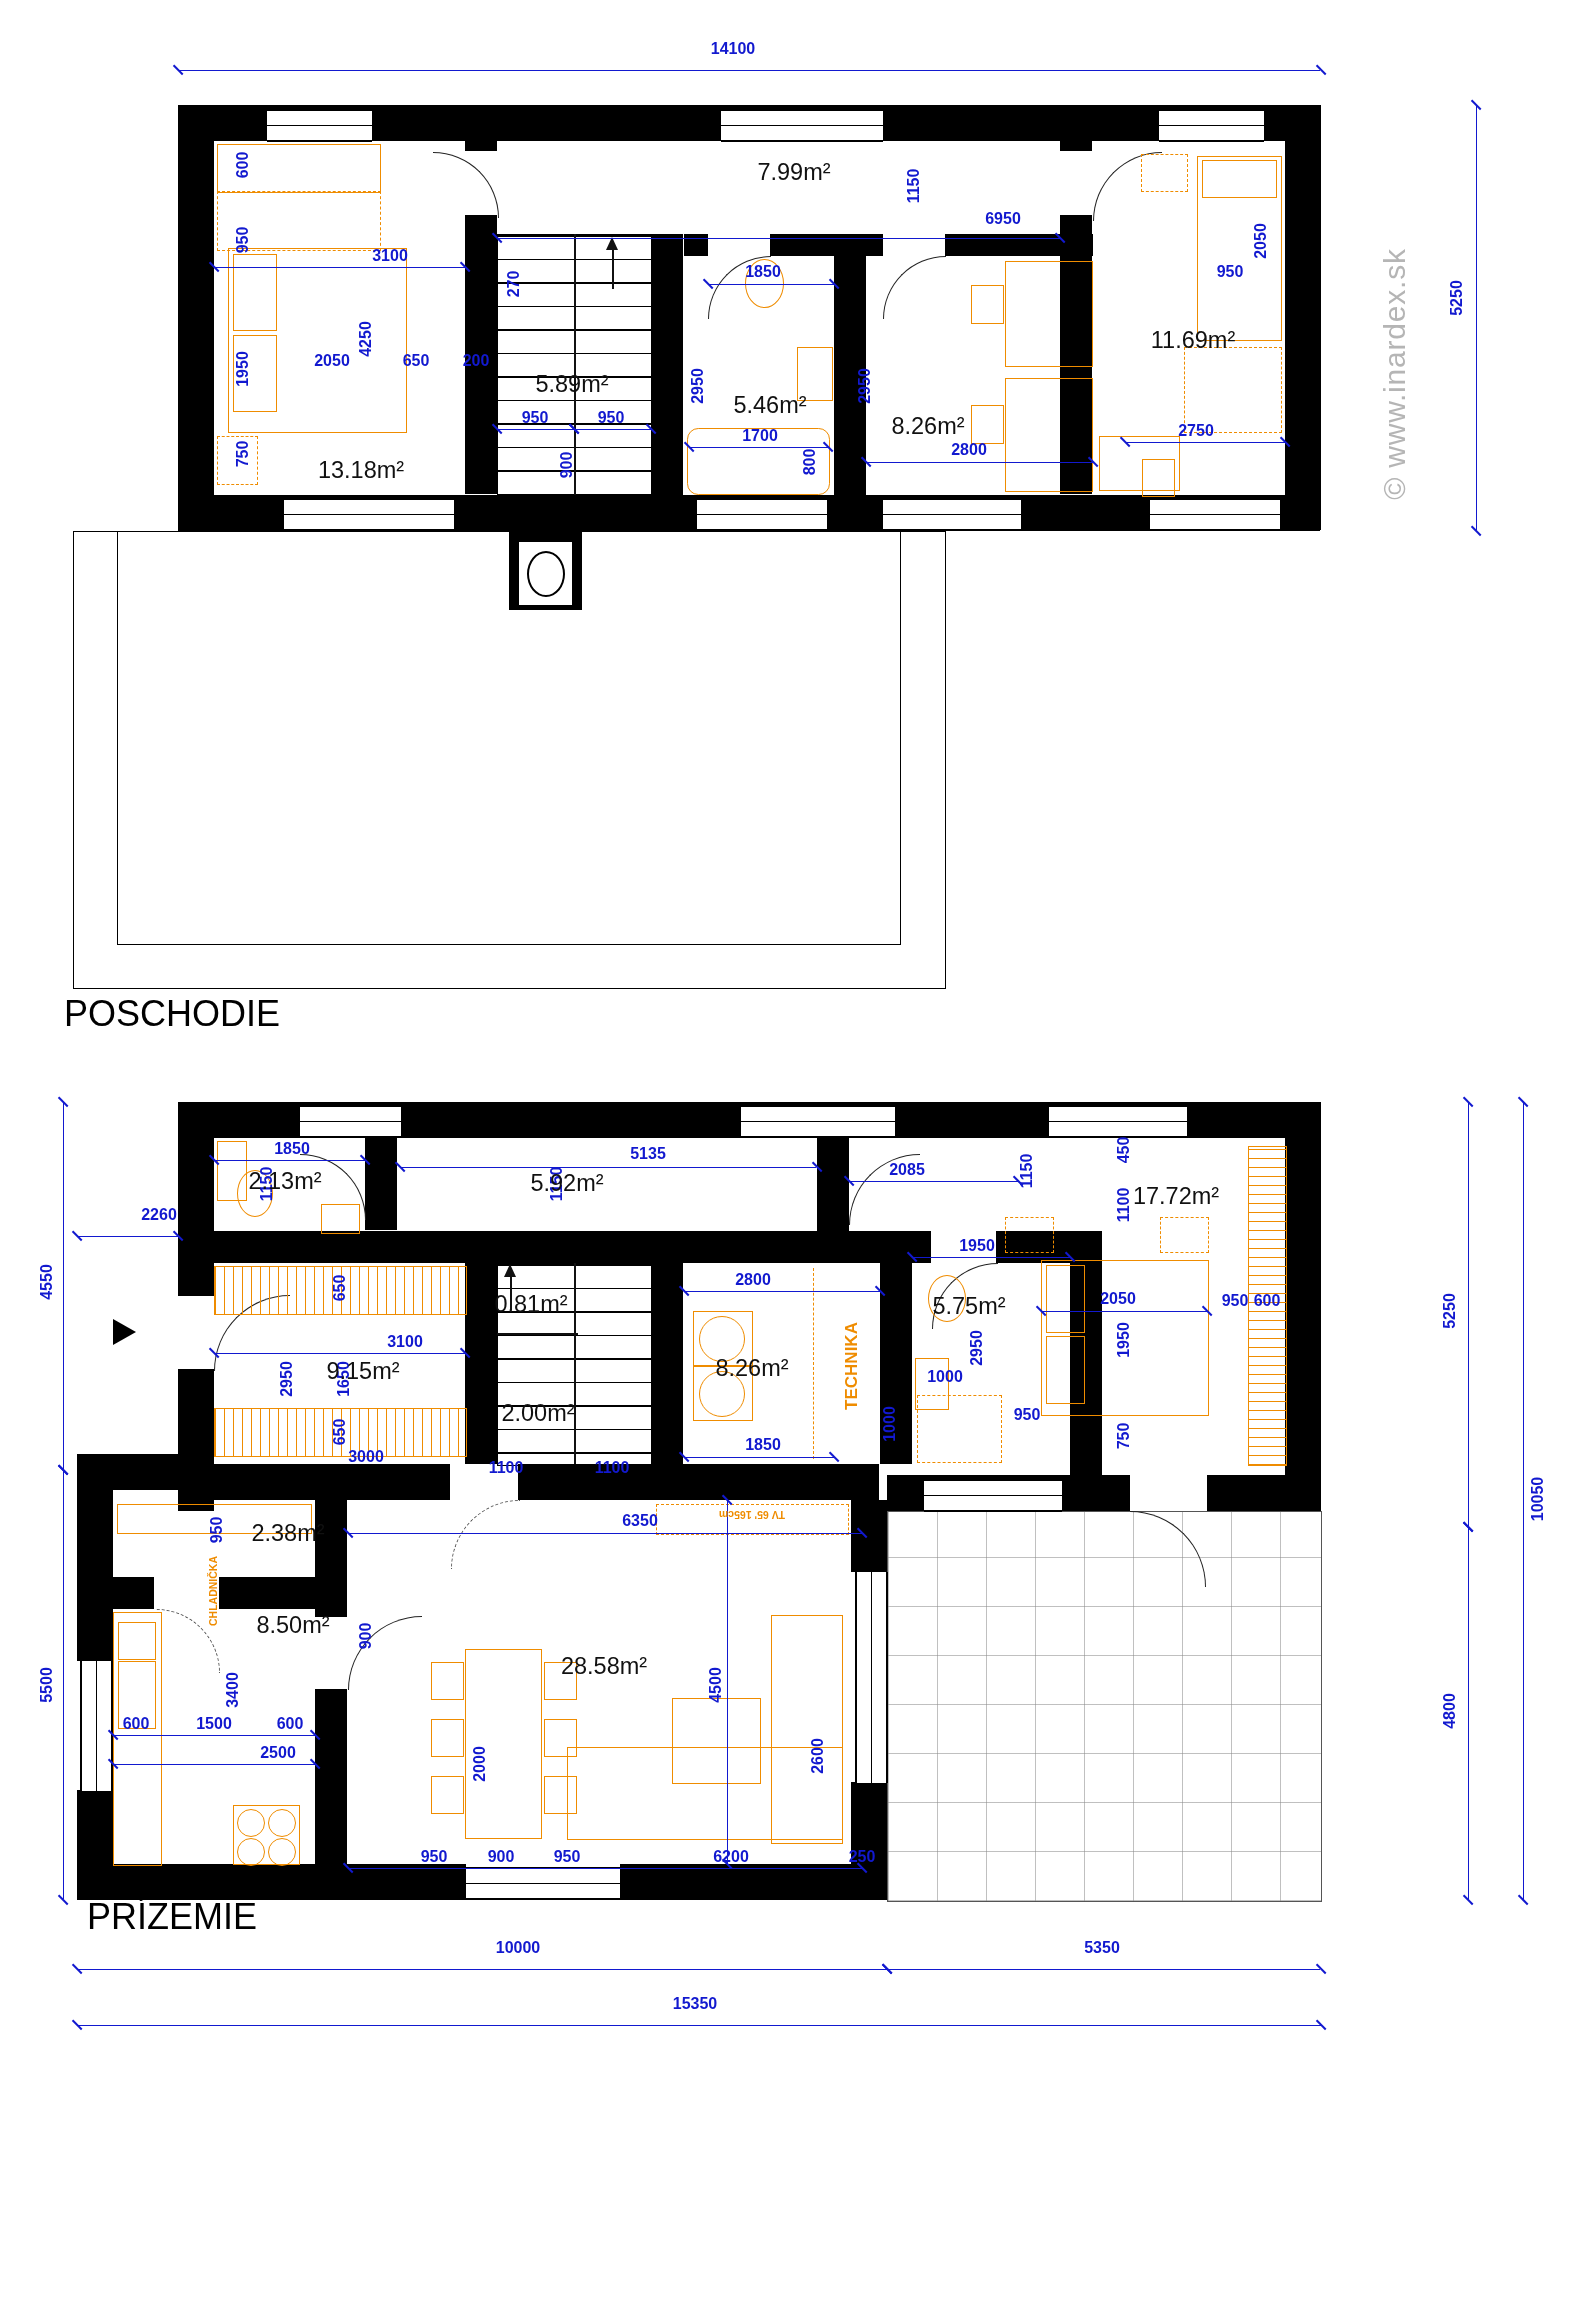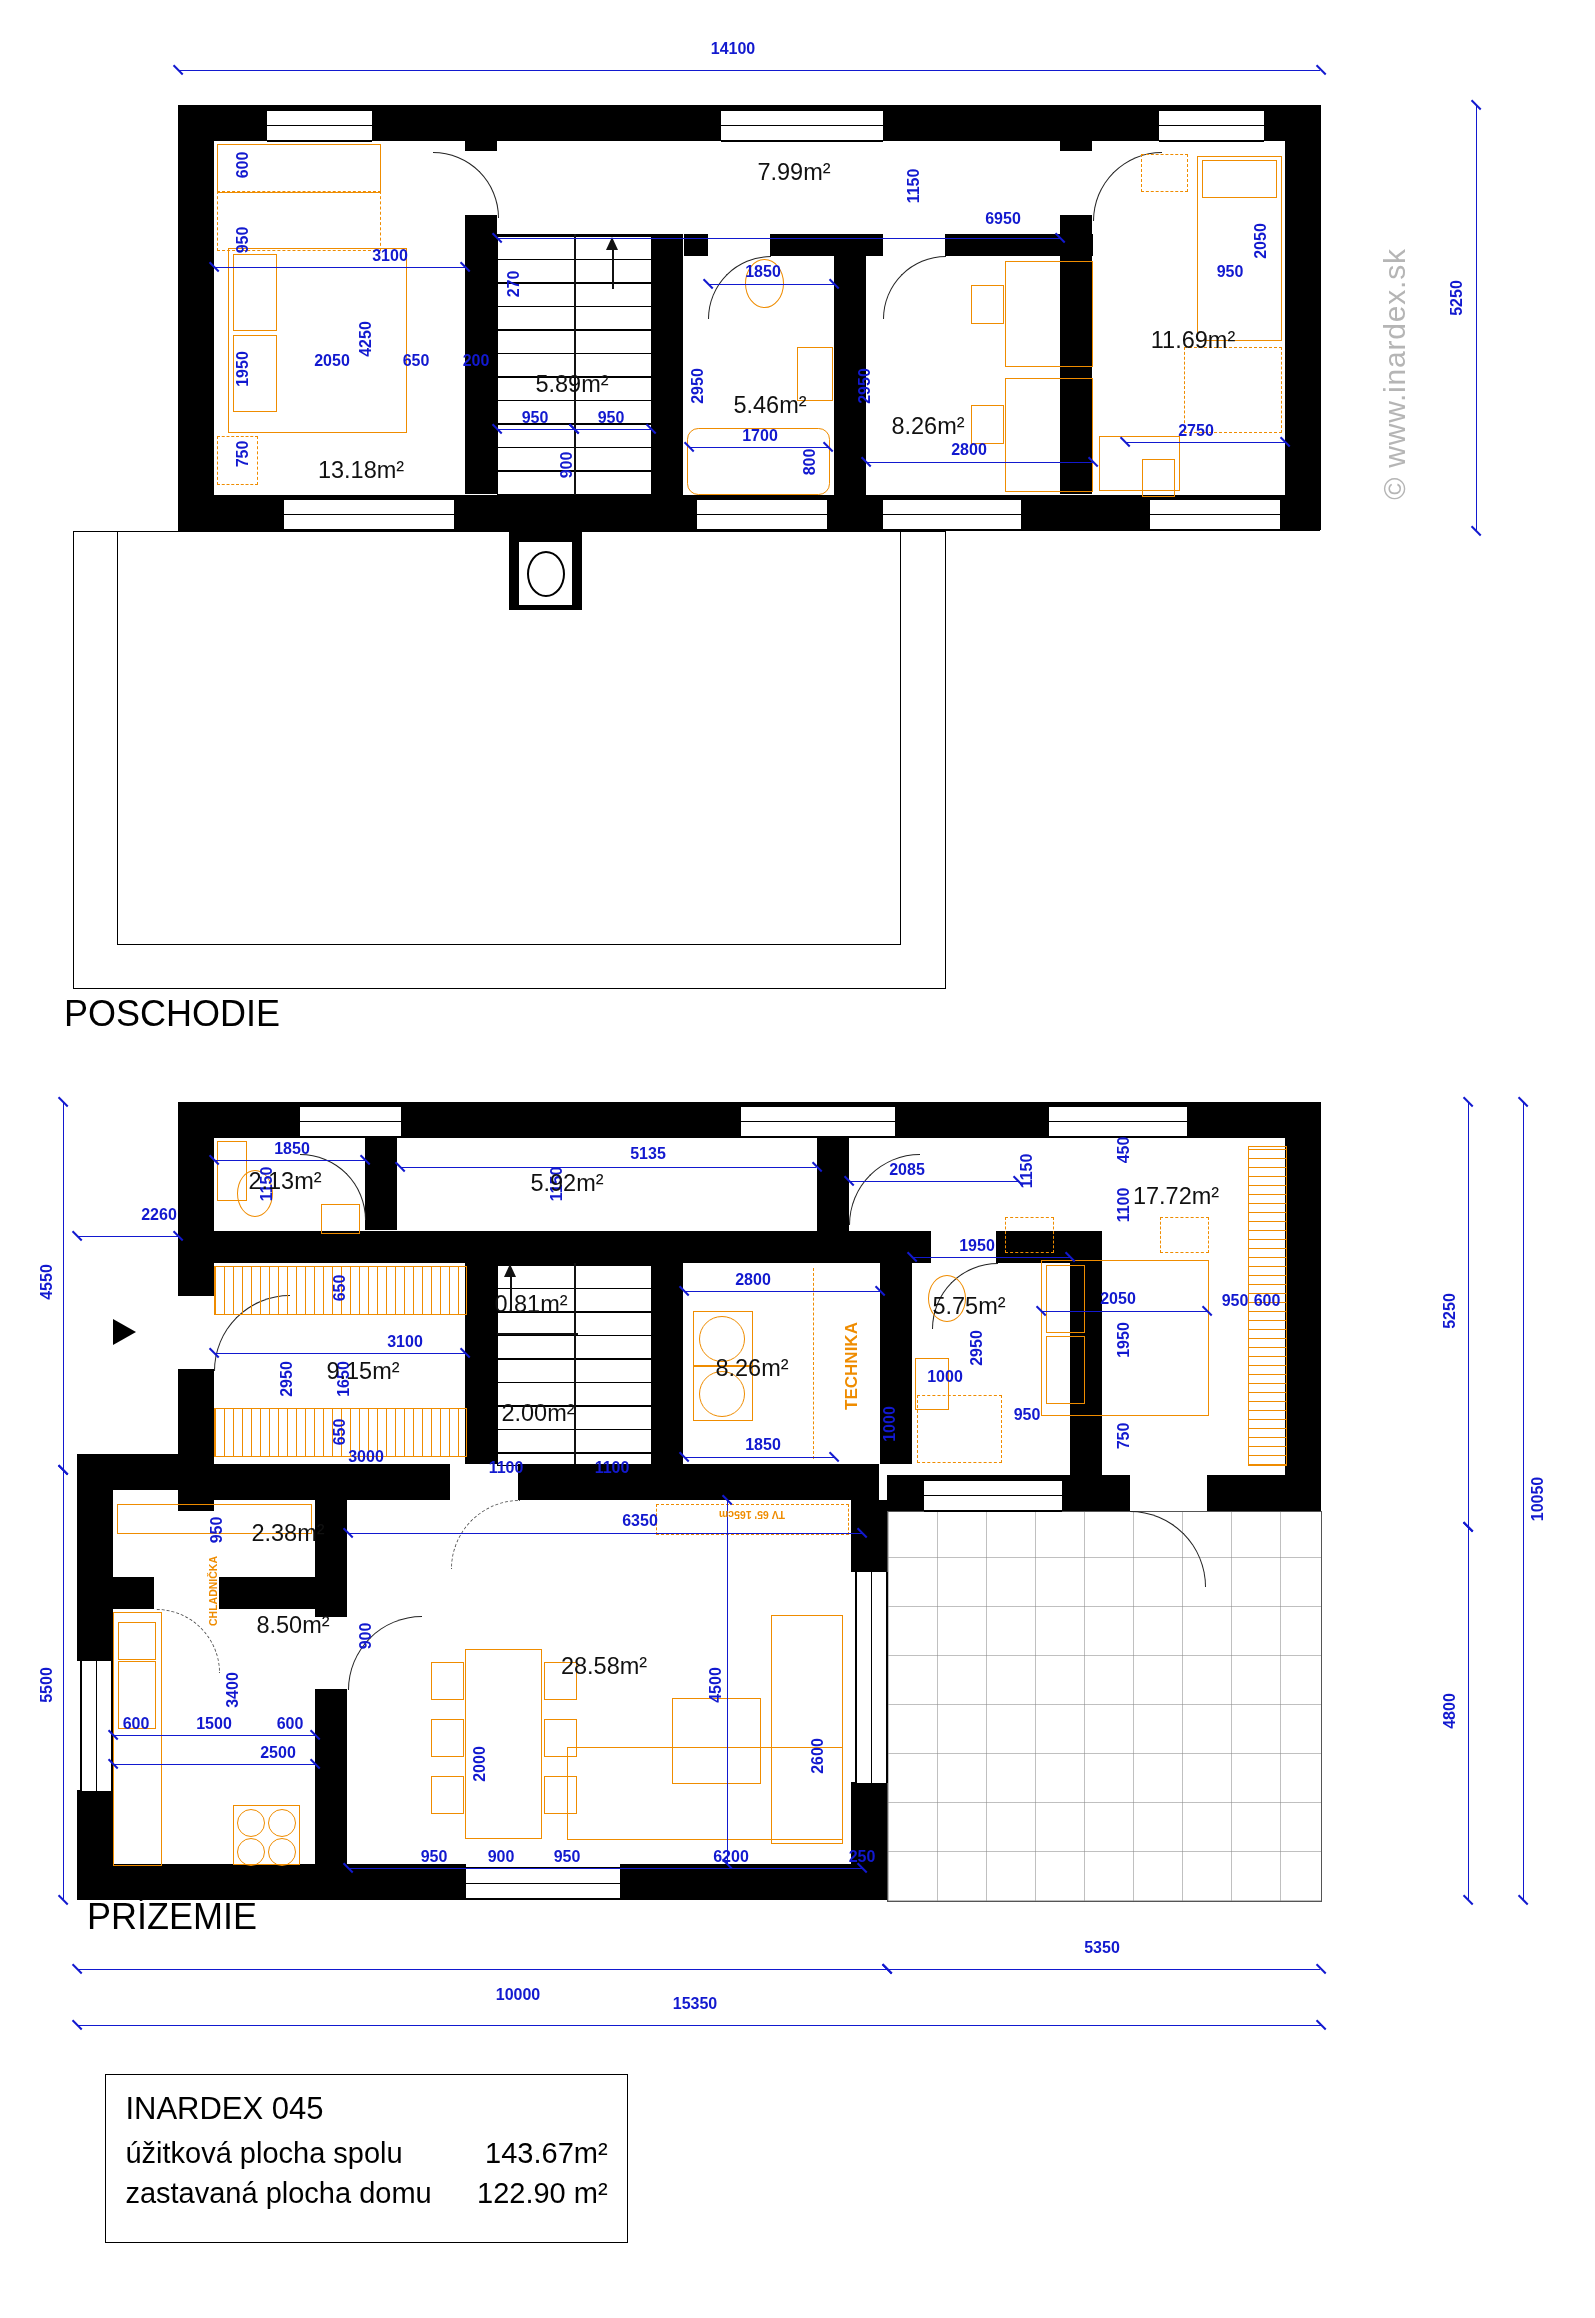--- a/index.html
+++ b/index.html
@@ -64,31 +64,20 @@
   <div class="abs txt wm" id="watermark" style="left:1167px;top:358px;width:454px;height:32px;text-align:center;transform:rotate(-90deg);">© www.inardex.sk</div>
 
   <div class="abs trir" style="left:113px;top:1319px;"></div>
 
   <div id="krb" class="abs" style="left:518px;top:1500px;width:130px;height:49px;">
     <div class="kc"></div>
     <div class="kx"></div>
     <span class="klbl">KRB</span>
   </div>
 
-  <div id="titleblock" class="abs" style="left:105px;top:2074px;width:523px;height:169px;">
-    <div class="name">INARDEX 045</div>
-    <div class="row">
-      <span>úžitková plocha spolu</span>
-      <span>143.67m²</span>
-    </div>
-    <div class="row">
-      <span>zastavaná plocha domu</span>
-      <span>122.90 m²</span>
-    </div>
-  </div>
 <div class="abs outl" style="left: 73px; top: 531px; width: 871px; height: 456px;"></div>
     <div class="abs outl" style="left: 117px; top: 531px; width: 782px; height: 412px;"></div>
     <div class="abs bg" style="left: 178px; top: 105px; width: 1142px; height: 425px;"></div>
     <div class="abs stairs" style="left: 497px; top: 234px; width: 154px; height: 261px;"></div>
     <div class="abs wall" style="left: 178px; top: 105px; width: 1142px; height: 36px;"></div>
     <div class="abs wall" style="left: 178px; top: 495px; width: 1142px; height: 36px;"></div>
     <div class="abs wall" style="left: 178px; top: 105px; width: 36px; height: 425px;"></div>
     <div class="abs wall" style="left: 1285px; top: 105px; width: 36px; height: 425px;"></div>
     <div class="abs wall" style="left: 465px; top: 141px; width: 32px; height: 9.7px;"></div>
     <div class="abs wall" style="left: 465px; top: 215px; width: 32px; height: 279px;"></div>
@@ -399,21 +388,21 @@
     <div class="abs txt dtx" style="left: 818px; top: 1756px; transform: translate(-50%, -50%) rotate(-90deg);">2600</div>
     <div class="abs txt dtx" style="left: 480px; top: 1764px; transform: translate(-50%, -50%) rotate(-90deg);">2000</div>
     <div class="abs txt dtx" style="left: 434px; top: 1857px; transform: translate(-50%, -50%);">950</div>
     <div class="abs txt dtx" style="left: 501px; top: 1857px; transform: translate(-50%, -50%);">900</div>
     <div class="abs txt dtx" style="left: 567px; top: 1857px; transform: translate(-50%, -50%);">950</div>
     <div class="abs txt dtx" style="left: 731px; top: 1857px; transform: translate(-50%, -50%);">6200</div>
     <div class="abs txt dtx" style="left: 862px; top: 1857px; transform: translate(-50%, -50%);">250</div>
     <div class="abs txt dtx" style="left: 1450px; top: 1311px; transform: translate(-50%, -50%) rotate(-90deg);">5250</div>
     <div class="abs txt dtx" style="left: 1538px; top: 1499px; transform: translate(-50%, -50%) rotate(-90deg);">10050</div>
     <div class="abs txt dtx" style="left: 1450px; top: 1711px; transform: translate(-50%, -50%) rotate(-90deg);">4800</div>
-    <div class="abs txt dtx" style="left: 518px; top: 1948px; transform: translate(-50%, -50%); margin-top: 47px;">10000</div>
+    <div class="abs txt dtx" style="left: 518px; top: 1948px; transform: translate(-50%, -50%);">10000</div>
     <div class="abs txt dtx" style="left: 1102px; top: 1948px; transform: translate(-50%, -50%);">5350</div>
     <div class="abs txt dtx" style="left: 695px; top: 2004px; transform: translate(-50%, -50%);">15350</div>
     <div class="abs txt rtx" style="left: 285px; top: 1181px; transform: translate(-50%, -50%);">2.13m²</div>
     <div class="abs txt rtx" style="left: 567px; top: 1183px; transform: translate(-50%, -50%);">5.92m²</div>
     <div class="abs txt rtx" style="left: 1176px; top: 1196px; transform: translate(-50%, -50%);">17.72m²</div>
     <div class="abs txt rtx" style="left: 363px; top: 1371px; transform: translate(-50%, -50%);">9.15m²</div>
     <div class="abs txt rtx" style="left: 531px; top: 1304px; transform: translate(-50%, -50%);">0.81m²</div>
     <div class="abs txt rtx" style="left: 538px; top: 1413px; transform: translate(-50%, -50%);">2.00m²</div>
     <div class="abs txt rtx" style="left: 752px; top: 1368px; transform: translate(-50%, -50%);">8.26m²</div>
     <div class="abs txt rtx" style="left: 969px; top: 1306px; transform: translate(-50%, -50%);">5.75m²</div>

